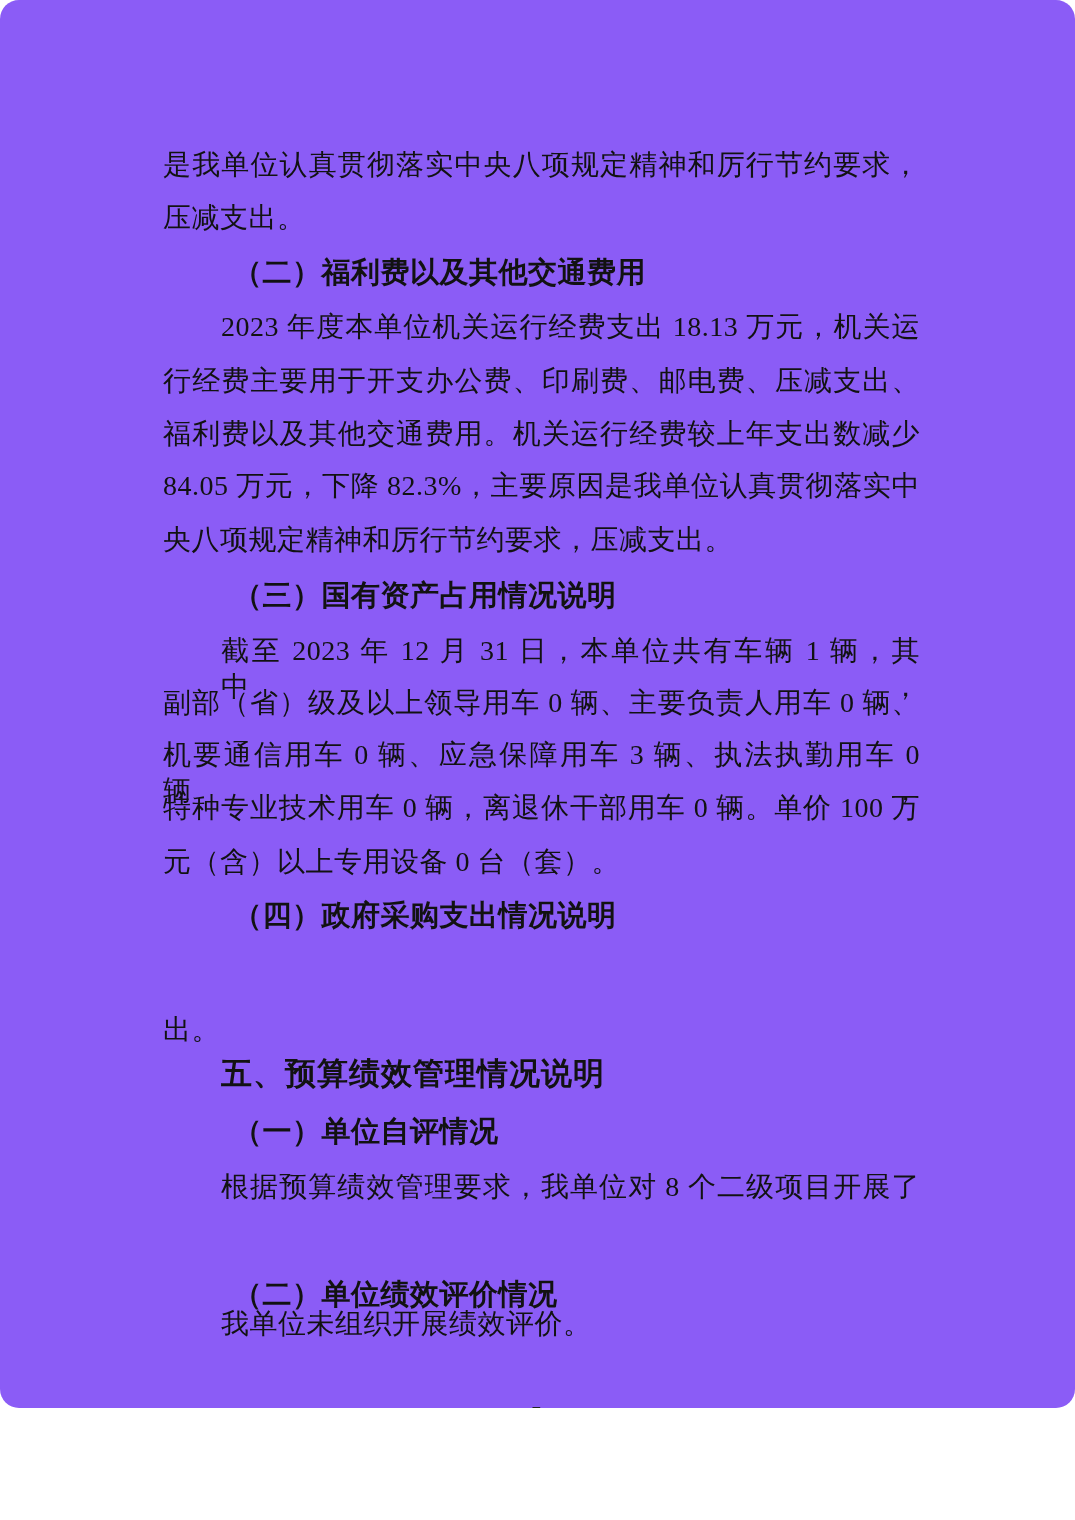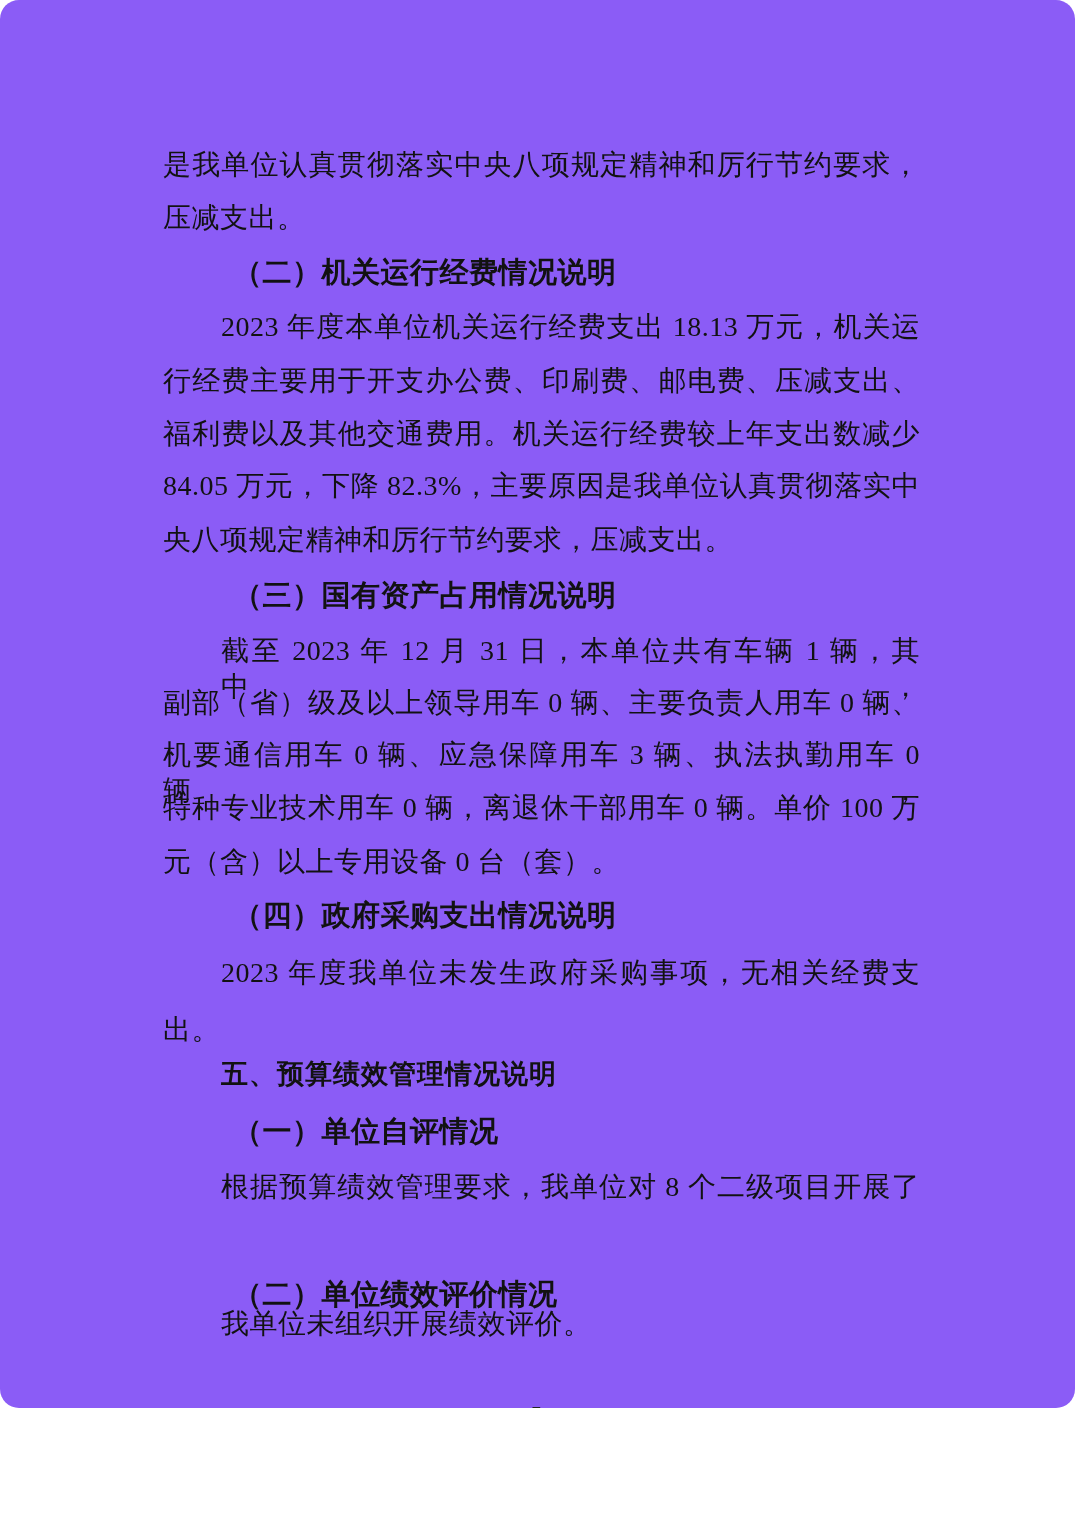--- a/index.html
+++ b/index.html
@@ -39,55 +39,54 @@
   .indh { padding-left: 70px; }
   
   .hkai {
     font-weight: bold;
     font-size: 29px;
   }
   
   .hhei {
     font-family: "Liberation Sans", "DejaVu Sans", sans-serif;
     font-weight: bold;
-    font-size: 27px;
+    font-size: 31px;
     letter-spacing: 1px;
   }
   .footer {
     position: absolute;
     left: 0;
     top: 1403px;
     width: 1075px;
     text-align: center;
     font-size: 19px;
     letter-spacing: 3px;
     color: #222222;
   }
 </style>
 </head>
 <body>
 
 <div class="page">
 
   <div class="ln just" style="top:147px">是我单位认真贯彻落实中央八项规定精神和厉行节约要求，</div>
   <div class="ln" style="top:200px">压减支出。</div>
-  <div class="ln hkai indh" style="top:254px">（二）机关运行经费情况说明</div>
+  <div class="ln hkai indh" style="top:254px">（二）福利费以及其他交通费用</div>
   <div class="ln just ind" style="top:309px">2023 年度本单位机关运行经费支出 18.13 万元，机关运</div>
   <div class="ln just" style="top:363px">行经费主要用于开支办公费、印刷费、邮电费、压减支出、</div>
   <div class="ln just" style="top:416px">福利费以及其他交通费用。机关运行经费较上年支出数减少</div>
   <div class="ln just" style="top:468px">84.05 万元，下降 82.3%，主要原因是我单位认真贯彻落实中</div>
   <div class="ln" style="top:522px">央八项规定精神和厉行节约要求，压减支出。</div>
   <div class="ln hkai indh" style="top:577px">（三）国有资产占用情况说明</div>
   <div class="ln just ind" style="top:633px">截至 2023 年 12 月 31 日，本单位共有车辆 1 辆，其中，</div>
   <div class="ln just" style="top:685px">副部（省）级及以上领导用车 0 辆、主要负责人用车 0 辆、</div>
   <div class="ln just" style="top:737px">机要通信用车 0 辆、应急保障用车 3 辆、执法执勤用车 0 辆，</div>
   <div class="ln just" style="top:790px">特种专业技术用车 0 辆，离退休干部用车 0 辆。单价 100 万</div>
   <div class="ln" style="top:844px">元（含）以上专用设备 0 台（套）。</div>
   <div class="ln hkai indh" style="top:897px">（四）政府采购支出情况说明</div>
-  <div class="ln just ind" style="top:955px">2023 年度我单位未发生政府采购事项，无相关经费支</div>
   <div class="ln" style="top:1012px">出。</div>
   <div class="ln hhei ind" style="top:1056px">五、预算绩效管理情况说明</div>
   <div class="ln hkai indh" style="top:1113px">（一）单位自评情况</div>
   <div class="ln just ind" style="top:1169px">根据预算绩效管理要求，我单位对 8 个二级项目开展了</div>
   <div class="ln hkai indh" style="top:1276px">（二）单位绩效评价情况</div>
   <div class="ln ind" style="top:1306px">我单位未组织开展绩效评价。</div>
 
   <div class="footer">- 7 -</div>
 
 </div>

